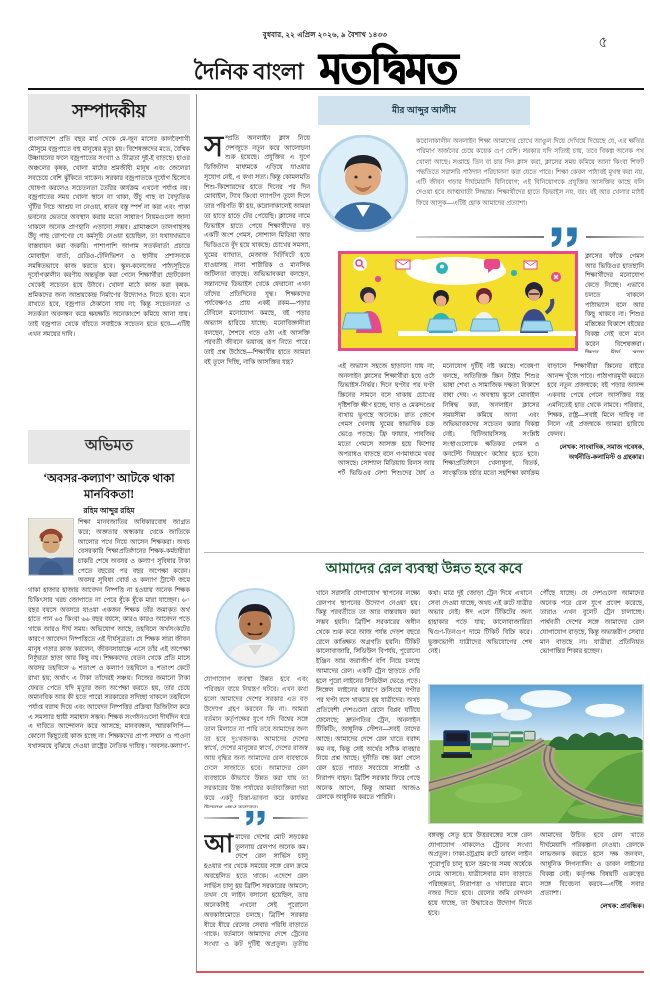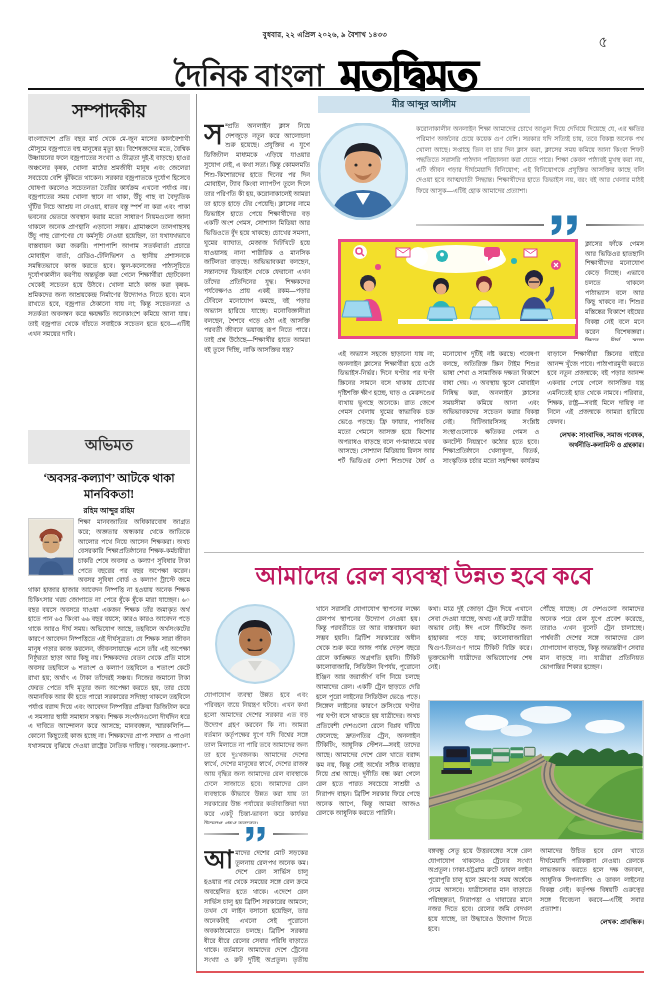--- a/index.html
+++ b/index.html
@@ -2,30 +2,30 @@
 <html><head>
 <meta charset="utf-8">
 <style>
   html,body{margin:0;padding:0;background:#9a9a9a;}
   .page{position:relative;width:650px;height:999px;margin:0 auto;background:#ffffff;overflow:hidden;
         font-family:"Liberation Sans","DejaVu Sans",sans-serif;color:#1a1a1a;}
   
   .dateline{position:absolute;top:29px;left:0;right:0;text-align:center;font-size:7px;color:#222;font-weight:700;letter-spacing:.2px;}
   .pagenum{position:absolute;top:30px;right:42px;font-size:15px;color:#333;font-family:"Liberation Serif","DejaVu Serif",serif;}
   .masthead{position:absolute;top:36px;left:0;right:0;text-align:center;white-space:nowrap;}
-  .brand{display:inline-block;font-size:30px;font-weight:900;vertical-align:baseline;letter-spacing:-.5px;margin-top:16px;}
+  .brand{display:inline-block;font-size:22px;font-weight:900;vertical-align:baseline;letter-spacing:-.5px;margin-top:16px;}
   .logo{display:inline-block;font-size:42px;font-weight:900;margin-left:12px;letter-spacing:-2px;
         -webkit-text-stroke:1.3px #000;vertical-align:-4px;}
   .toprule{position:absolute;top:88px;left:28px;width:616px;height:2px;background:#111;}
   .vrule{position:absolute;left:196px;top:94px;width:1px;height:877px;background:#8f8f8f;}
   
   .smallbody{font-size:6.4px;line-height:1.52;text-align:justify;color:#222;}
   .secbox{background:#e7e7e7;text-align:center;padding:3px 0 6px;}
   .serifh{font-family:"Liberation Serif","DejaVu Serif",serif;}
-  .pill{width:212px;margin:4px auto 0;background:#cfe2ee;text-align:center;font-size:9px;font-weight:700;color:#10303f;padding:1px 0;}
+  .pill{width:212px;margin:4px auto 0;background:#cfe2ee;text-align:center;font-size:9px;font-weight:700;color:#10303f;padding:7px 0;}
   .dropcap{float:left;font-size:29px;line-height:25px;font-weight:700;margin:1px 2px 0 0;font-family:"Liberation Serif","DejaVu Serif",serif;}
   .dropcap2{float:left;font-size:25px;line-height:22px;font-weight:700;margin:1px 2px 0 0;font-family:"Liberation Serif","DejaVu Serif",serif;}
   .credit{display:block;text-align:right;font-weight:700;font-size:6.4px;margin-top:3px;color:#111;}
   .qrow{display:flex;align-items:center;}
   .qline{height:2px;flex:1;background:linear-gradient(to right,#cfcfcf,#7a7a7a);}
   .qline.rev{background:linear-gradient(to left,#cfcfcf,#7a7a7a);}
   .qmark{flex:0 0 auto;margin:0 6px;line-height:0;}
   
   .leftcol{position:absolute;left:28px;top:94px;width:162px;height:655px;overflow:hidden;}
   .ed-label{font-size:18px;font-weight:900;letter-spacing:-.5px;}
@@ -45,21 +45,21 @@
   .a1photo{position:absolute;left:114px;top:2px;width:90px;height:97px;}
   .a1quote{position:absolute;left:212px;top:3px;width:228px;}
   .qtext{font-size:6.4px;line-height:1.6;text-align:justify;color:#555;height:86px;overflow:hidden;}
   .a1qrow{margin-top:4px;}
   .a1illu{position:absolute;left:134px;top:118px;width:240px;height:100px;}
   .a1colR{position:absolute;left:381px;top:118px;width:59px;height:102px;overflow:hidden;}
   .a1bottom{position:absolute;left:134px;top:228px;width:306px;height:176px;column-count:3;column-gap:8px;overflow:hidden;}
   .divider2{position:absolute;left:204px;top:552px;width:440px;height:1px;background:#b8b8b8;}
   
   .art2{position:absolute;left:204px;top:557px;width:440px;height:414px;}
-  .a2-h{font-size:24px;text-align:center;font-weight:700;margin:0;color:#be185d;}
+  .a2-h{font-size:14px;text-align:center;font-weight:700;margin:0;color:#14532d;}
   .a2body{position:relative;height:362px;margin-top:7px;}
   .a2photo{position:absolute;left:11px;top:0;width:80px;height:80px;}
   .a2quote{position:absolute;left:0;top:86px;width:104px;height:134px;overflow:hidden;font-size:6.4px;line-height:1.55;text-align:justify;color:#333;}
   .a2qrow{position:absolute;left:0;top:222px;width:104px;}
   .a2drop{position:absolute;left:0;top:244px;width:104px;height:118px;overflow:hidden;}
   .a2colB{position:absolute;left:112px;top:0;width:104px;height:362px;overflow:hidden;}
   .a2colCtop{position:absolute;left:224px;top:0;width:104px;height:92px;overflow:hidden;}
   .a2colDtop{position:absolute;left:336px;top:0;width:104px;height:92px;overflow:hidden;}
   .a2train{position:absolute;left:224px;top:96px;width:216px;height:140px;border:1px solid #d0d0d0;box-sizing:border-box;}
   .a2colCbot{position:absolute;left:224px;top:242px;width:104px;height:120px;overflow:hidden;}

